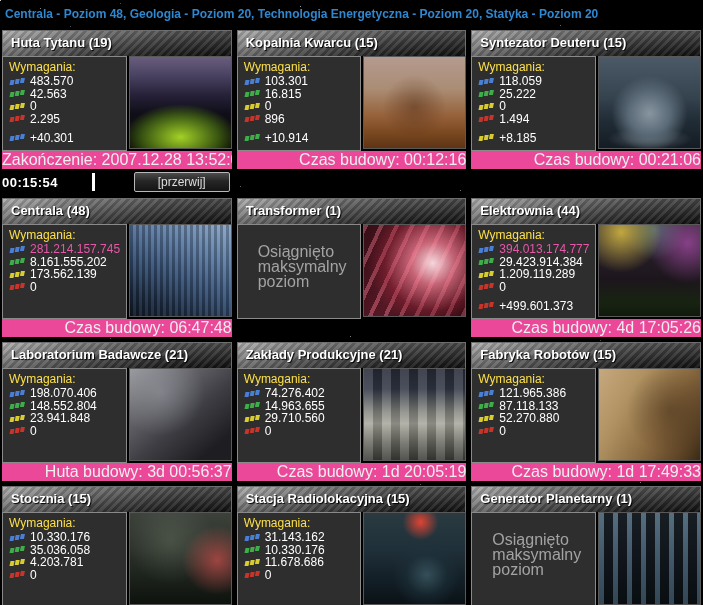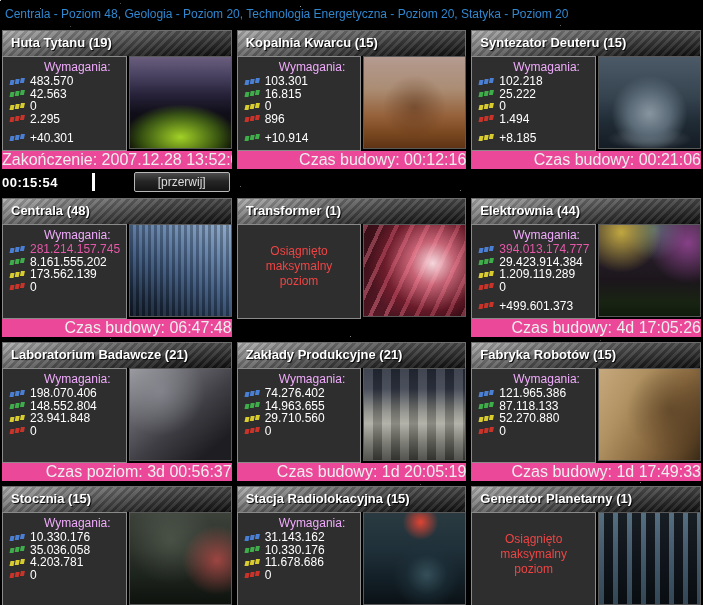--- a/index.html
+++ b/index.html
@@ -18,21 +18,21 @@
       668px 200px 0 rgba(255,255,255,.4), 685px 300px 0 rgba(255,255,255,.6),
       670px 420px 0 rgba(255,255,255,.35), 695px 520px 0 rgba(255,255,255,.5),
       240px 186px 0 rgba(255,255,255,.4), 460px 190px 0 rgba(255,255,255,.45),
       110px 338px 0 rgba(255,255,255,.3), 350px 336px 0 rgba(255,255,255,.5),
       600px 340px 0 rgba(255,255,255,.3), 180px 486px 0 rgba(255,255,255,.45),
       420px 484px 0 rgba(255,255,255,.35), 640px 482px 0 rgba(255,255,255,.5),
       70px 26px 0 rgba(255,255,255,.3), 560px 25px 0 rgba(255,255,255,.4);
   }
   .page { position:relative; z-index:1; }
   .page-header {
-    color:#2f87d0; font-size:12px; font-weight:normal;
+    color:#2f87d0; font-size:12px; font-weight:bold;
     padding:7px 0 7px 5px; height:30px; white-space:nowrap;
   }
   .grid {
     display:grid; grid-template-columns:repeat(3,1fr);
     column-gap:5px; row-gap:5px; padding:0 2px;
   }
   .cell { min-width:0; }
   .card { width:100%;border-radius:10px; }
   .title-bar {
     height:26px; line-height:24px; padding-left:8px;
@@ -43,40 +43,40 @@
       repeating-linear-gradient(135deg, rgba(255,255,255,.07) 0 3px, rgba(0,0,0,.14) 3px 6px),
       linear-gradient(to bottom, rgba(255,255,255,.22), rgba(0,0,0,.32)),
       linear-gradient(to right, #9a9a9a 0%, #585858 35%, #272727 72%, #151515 100%);
     overflow:hidden; white-space:nowrap;
   }
   .content-row { display:flex; height:95px; gap:2px; }
   .req-box {
     flex:1; background:#2e2e2e; border:1px solid #8a8a8a;
     padding:3px 6px; position:relative; overflow:hidden;
   }
-  .req-label { color:#f0abfc; font-size:12px; margin-bottom:1px;margin-left:35px; }
+  .req-label { color:#fde047; font-size:12px; margin-bottom:1px; }
   .req-row { display:flex; align-items:center; height:12.5px; }
   .res-icon { width:16px; height:9px; position:relative; display:inline-block; flex:none; }
   .res-icon::before {
     content:""; position:absolute; width:4px; height:5px; left:1px; top:3px;
     background:currentColor; transform:skewX(-12deg);
     box-shadow:5px -1px 0 currentColor, 10px -2px 0 currentColor;
   }
   .res-tytan   { color:#4a7fd4; }
   .res-kwarc   { color:#3fae4a; }
   .res-deuter  { color:#d8cc2e; }
   .res-energia { color:#c8342a; }
   .req-value { color:#fff; font-size:12px; margin-left:5px; }
   .req-value.insufficient { color:#e558a8; }
   .production-row {
     position:absolute; left:6px; bottom:6px; right:8px;
     display:flex; align-items:center;
   }
   .max-level-msg {
-    color:#ef4444; font-size:12px; text-align:center;
+    color:#a3a3a3; font-size:16px; text-align:left;
     padding:16px 14px 0 14px; line-height:15px;
   }
   .bimg { width:103px; height:93px; border:1px solid #595959; flex:none; cursor:pointer; }
   .card-footer {
     height:18px; line-height:18px; background:#ec4899;
     color:#eee; font-size:16px; text-align:right; padding-right:0;
     white-space:nowrap; overflow:hidden;
   }
   .timer-row {
     height:22px; margin-top:2px; display:flex;
@@ -219,21 +219,21 @@
   </div>
       <div class="cell">
     <div class="card">
       <div class="title-bar">Syntezator Deuteru (15)</div>
       <div class="content-row">
         <div class="req-box">
           <div class="req-label">Wymagania:</div>
           <div>
                 <div class="req-row">
     <span class="res-icon res-tytan"></span>
-    <span class="req-value">102.218</span>
+    <span class="req-value">118.059</span>
   </div>
                 <div class="req-row">
     <span class="res-icon res-kwarc"></span>
     <span class="req-value">25.222</span>
   </div>
                 <div class="req-row">
     <span class="res-icon res-deuter"></span>
     <span class="req-value">0</span>
   </div>
                 <div class="req-row">
@@ -353,21 +353,21 @@
   </div>
                 <div class="req-row">
     <span class="res-icon res-energia"></span>
     <span class="req-value">0</span>
   </div>
               </div>
 
         </div>
         <div class="bimg img-laboratorium"></div>
       </div>
-      <div class="card-footer">Czas poziom: 3d 00:56:37</div>
+      <div class="card-footer">Huta budowy: 3d 00:56:37</div>
     </div>
   </div>
       <div class="cell">
     <div class="card">
       <div class="title-bar">Zakłady Produkcyjne (21)</div>
       <div class="content-row">
         <div class="req-box">
           <div class="req-label">Wymagania:</div>
           <div>
                 <div class="req-row">

